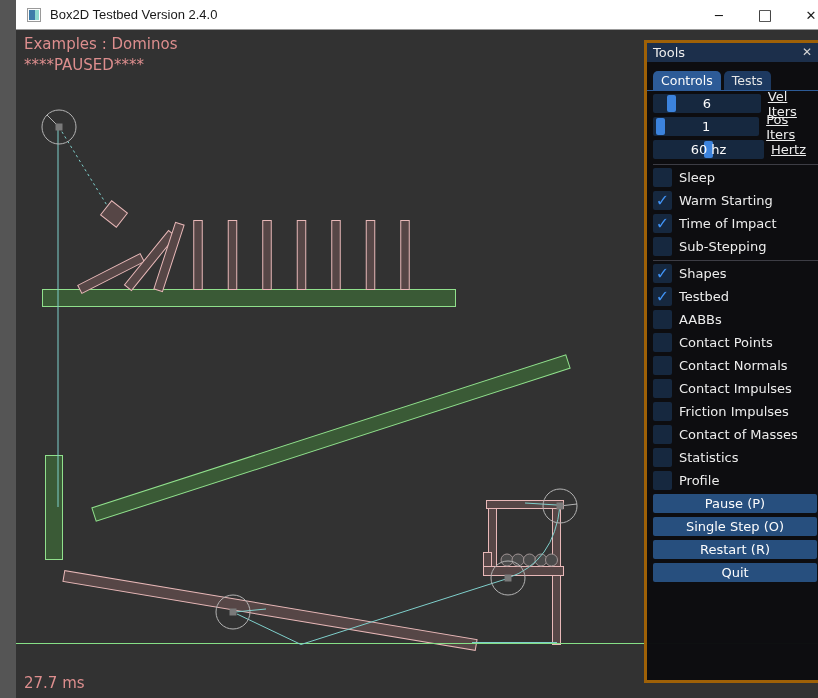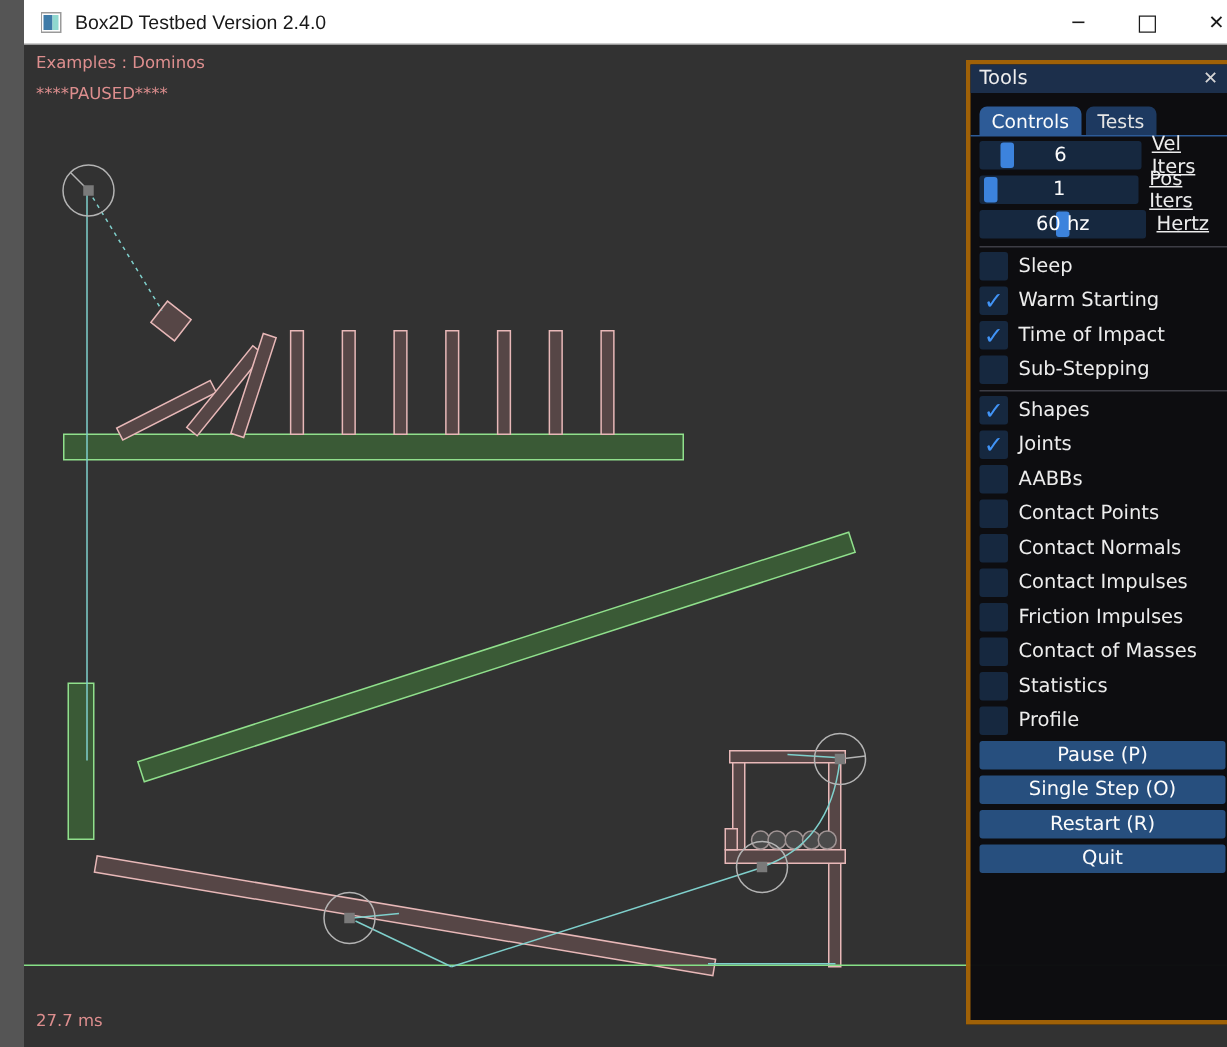--- a/index.html
+++ b/index.html
@@ -12,21 +12,21 @@
     box-shadow:inset 0 0 0 1px #9a9a9a;display:inline-block;}
   .ai-a{position:absolute;left:2px;top:2px;width:6px;height:10px;background:#3e7ba8;}
   .ai-b{position:absolute;left:8px;top:2px;width:4px;height:10px;background:#8fd8cf;}
   .win-title{margin-left:9px;font-size:13px;color:var(--titlebar-text);font-family:"Liberation Sans",sans-serif;}
   .win-controls{position:absolute;right:0;top:0;height:30px;display:flex;}
   .wbtn{width:46px;height:30px;display:flex;align-items:center;justify-content:center;
     color:#1a1a1a;font-size:13px;cursor:default;}
   .wbtn.max{font-size:15px;}
   
   .canvas{position:absolute;top:30px;left:0;width:818px;height:668px;background:var(--canvas-bg);overflow:hidden;}
-  .hud{position:absolute;font-size:11px;color:var(--hud-text);white-space:pre;}
+  .hud{position:absolute;font-size:15px;color:var(--hud-text);white-space:pre;}
   .hud-example{left:8px;top:5px;}
   .hud-paused{left:8px;top:26px;}
   .hud-ms{left:8px;top:644px;}
   .green{fill:var(--green-fill);stroke:var(--green-outline);stroke-width:1;}
   .pink{fill:var(--pink-fill);stroke:var(--pink-outline);stroke-width:1;}
   .ball{fill:var(--ball-fill);stroke:var(--ball-outline);stroke-width:1;}
   .ropes line,.ropes path{stroke:var(--rope);stroke-width:1;fill:none;}
   .ground-line{stroke:var(--ground);stroke-width:1;}
   .jc{fill:none;stroke:var(--gray-outline);stroke-width:1;}
   .jl{stroke:var(--gray-outline);stroke-width:1;}
@@ -230,21 +230,21 @@
           <div class="cb-row">
             <div class="cb">
               <span class="check">✓</span>
             </div>
             <span class="cb-label">Shapes</span>
           </div>
           <div class="cb-row">
             <div class="cb">
               <span class="check">✓</span>
             </div>
-            <span class="cb-label">Joints</span>
+            <span class="cb-label">Testbed</span>
           </div>
           <div class="cb-row">
             <div class="cb"></div>
             <span class="cb-label">AABBs</span>
           </div>
           <div class="cb-row">
             <div class="cb"></div>
             <span class="cb-label">Contact Points</span>
           </div>
           <div class="cb-row">

